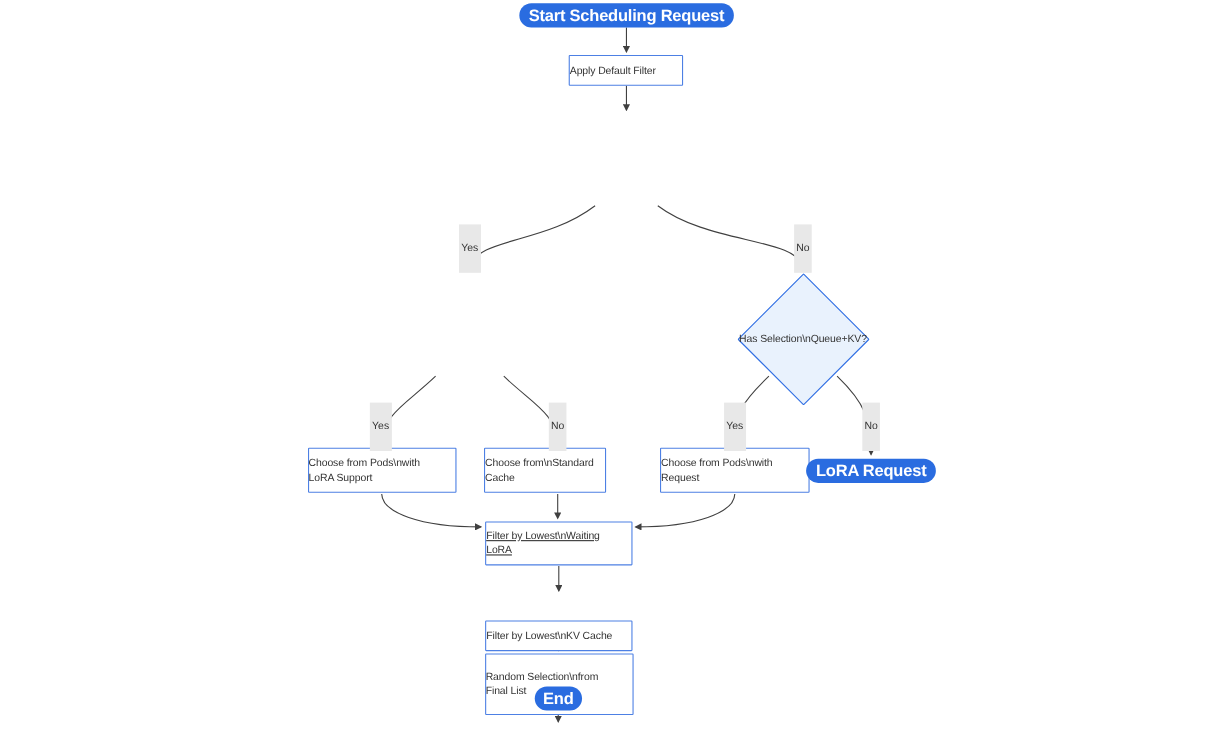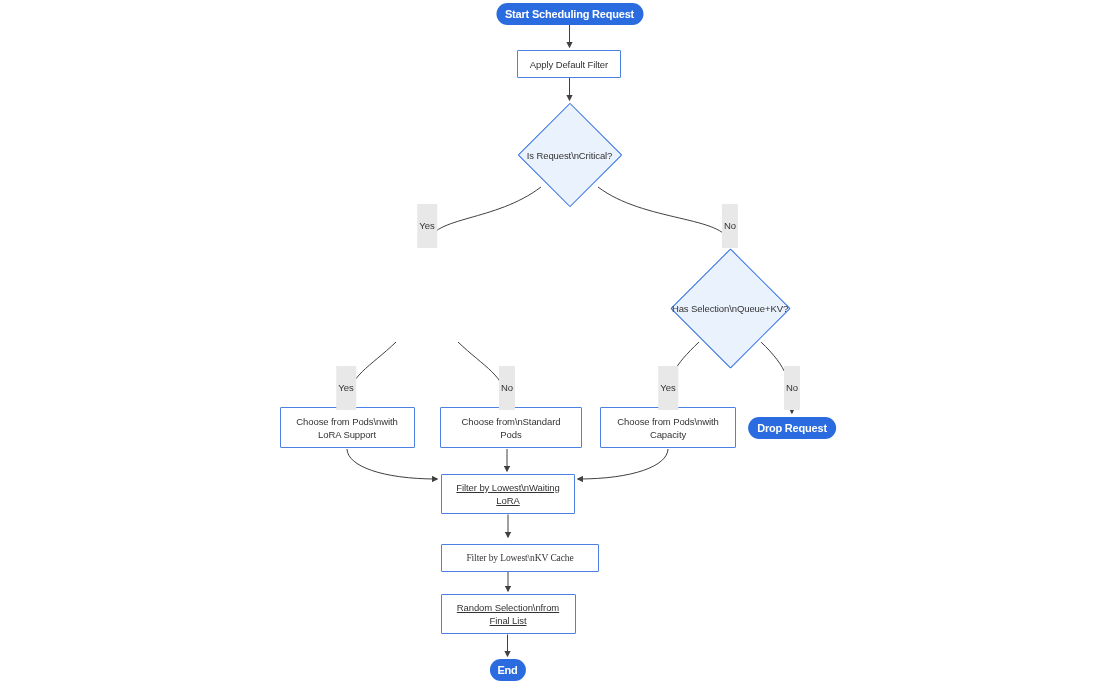--- a/index.html
+++ b/index.html
@@ -13,32 +13,32 @@
   .edge-svg{position:absolute;left:0;top:0;width:1103px;height:685px;}
   .edge{fill:none;stroke:var(--edge-line,#404040);stroke-width:1px;}
   .arrow-head{fill:var(--edge-line,#404040);}
 
   .node{position:absolute;box-sizing:border-box;color:var(--text,#333333);}
 
   .rect{
     background:#ffffff;
     border:1.5px solid var(--rect-border,#4d80e4);
     border-radius:1px;
-    display:flex;flex-direction:column;justify-content:center;align-items:center;
+    display:flex;flex-direction:column;justify-content:center;align-items:flex-start;
     text-align:center;font-size:9.5px;line-height:13px;
     letter-spacing:-0.1px;white-space:nowrap;
   }
 
   .pill{
     background:var(--accent,#2a6ce0);
     color:#ffffff;
     border-radius:11px;
     height:22px;
     display:inline-flex;align-items:center;justify-content:flex-end;
-    font-size:11px;font-weight:700;letter-spacing:-0.2px;white-space:nowrap;
+    font-size:15px;font-weight:700;letter-spacing:-0.2px;white-space:nowrap;
     padding:0 9px;
     transform:translateX(-50%);
   }
 
   .diamond{background:transparent;}
   .diamond-shape{
     position:absolute;inset:0;
     transform:rotate(45deg);
     background:var(--diamond-fill,#e9f2fd);
     border:1.5px solid var(--diamond-border,#2f6ee3);
@@ -90,65 +90,61 @@
   </svg>
 
   <div class="node pill" style="left:569.5px;top:3px;">
     <span>Start Scheduling Request</span>
   </div>
 
   <div class="node rect" style="left:517px;top:50px;width:104px;height:28px;">
     <span class="ln">Apply Default Filter</span>
   </div>
 
-  <div class="node diamond" style="left:532.5px;top:118px;width:74px;height:74px;">
-    <div class="diamond-shape"></div>
-    <span class="diamond-label">Is Request\nCritical?</span>
-  </div>
 
 
   <div class="node diamond" style="left:687.5px;top:265.5px;width:85px;height:85px;">
     <div class="diamond-shape"></div>
     <span class="diamond-label">Has Selection\nQueue+KV?</span>
   </div>
 
   <div class="node rect" style="left:279.5px;top:407px;width:135px;height:41px;">
     <span class="ln">Choose from Pods\nwith</span>
     <span class="ln">LoRA Support</span>
   </div>
 
-  <div class="node rect" style="left:440px;top:407px;width:142px;height:41px;">
+  <div class="node rect" style="left:440px;top:407px;width:111px;height:41px;">
     <span class="ln">Choose from\nStandard</span>
-    <span class="ln">Pods</span>
+    <span class="ln">Cache</span>
   </div>
 
   <div class="node rect" style="left:600px;top:407px;width:136px;height:41px;">
     <span class="ln">Choose from Pods\nwith</span>
-    <span class="ln">Capacity</span>
+    <span class="ln">Request</span>
   </div>
 
   <div class="node pill" style="left:792px;top:417px;">
-    <span>Drop Request</span>
+    <span>LoRA Request</span>
   </div>
 
   <div class="node rect" style="left:441px;top:474px;width:134px;height:40px;text-decoration:underline;">
     <span class="ln">Filter by Lowest\nWaiting</span>
     <span class="ln">LoRA</span>
   </div>
 
-  <div class="node rect" style="left:441px;top:544px;width:158px;height:28px;font-family:Liberation Serif, serif;">
+  <div class="node rect" style="left:441px;top:564px;width:134px;height:28px;">
     <span class="ln">Filter by Lowest\nKV Cache</span>
   </div>
 
-  <div class="node rect" style="left:440.5px;top:594px;width:135px;height:40px;text-decoration:underline;">
+  <div class="node rect" style="left:440.5px;top:594px;width:135px;height:56px;">
     <span class="ln">Random Selection\nfrom</span>
     <span class="ln">Final List</span>
   </div>
 
-  <div class="node pill" style="left:507.5px;top:659px;padding:0 8px;">
+  <div class="node pill" style="left:507.5px;top:624px;padding:0 8px;">
     <span>End</span>
   </div>
 
   <div class="edge-label" style="left:427px;top:226px;">Yes</div>
   <div class="edge-label" style="left:730px;top:226px;">No</div>
   <div class="edge-label" style="left:346px;top:388px;">Yes</div>
   <div class="edge-label" style="left:507px;top:388px;">No</div>
   <div class="edge-label" style="left:668px;top:388px;">Yes</div>
   <div class="edge-label" style="left:792px;top:388px;">No</div>
 

